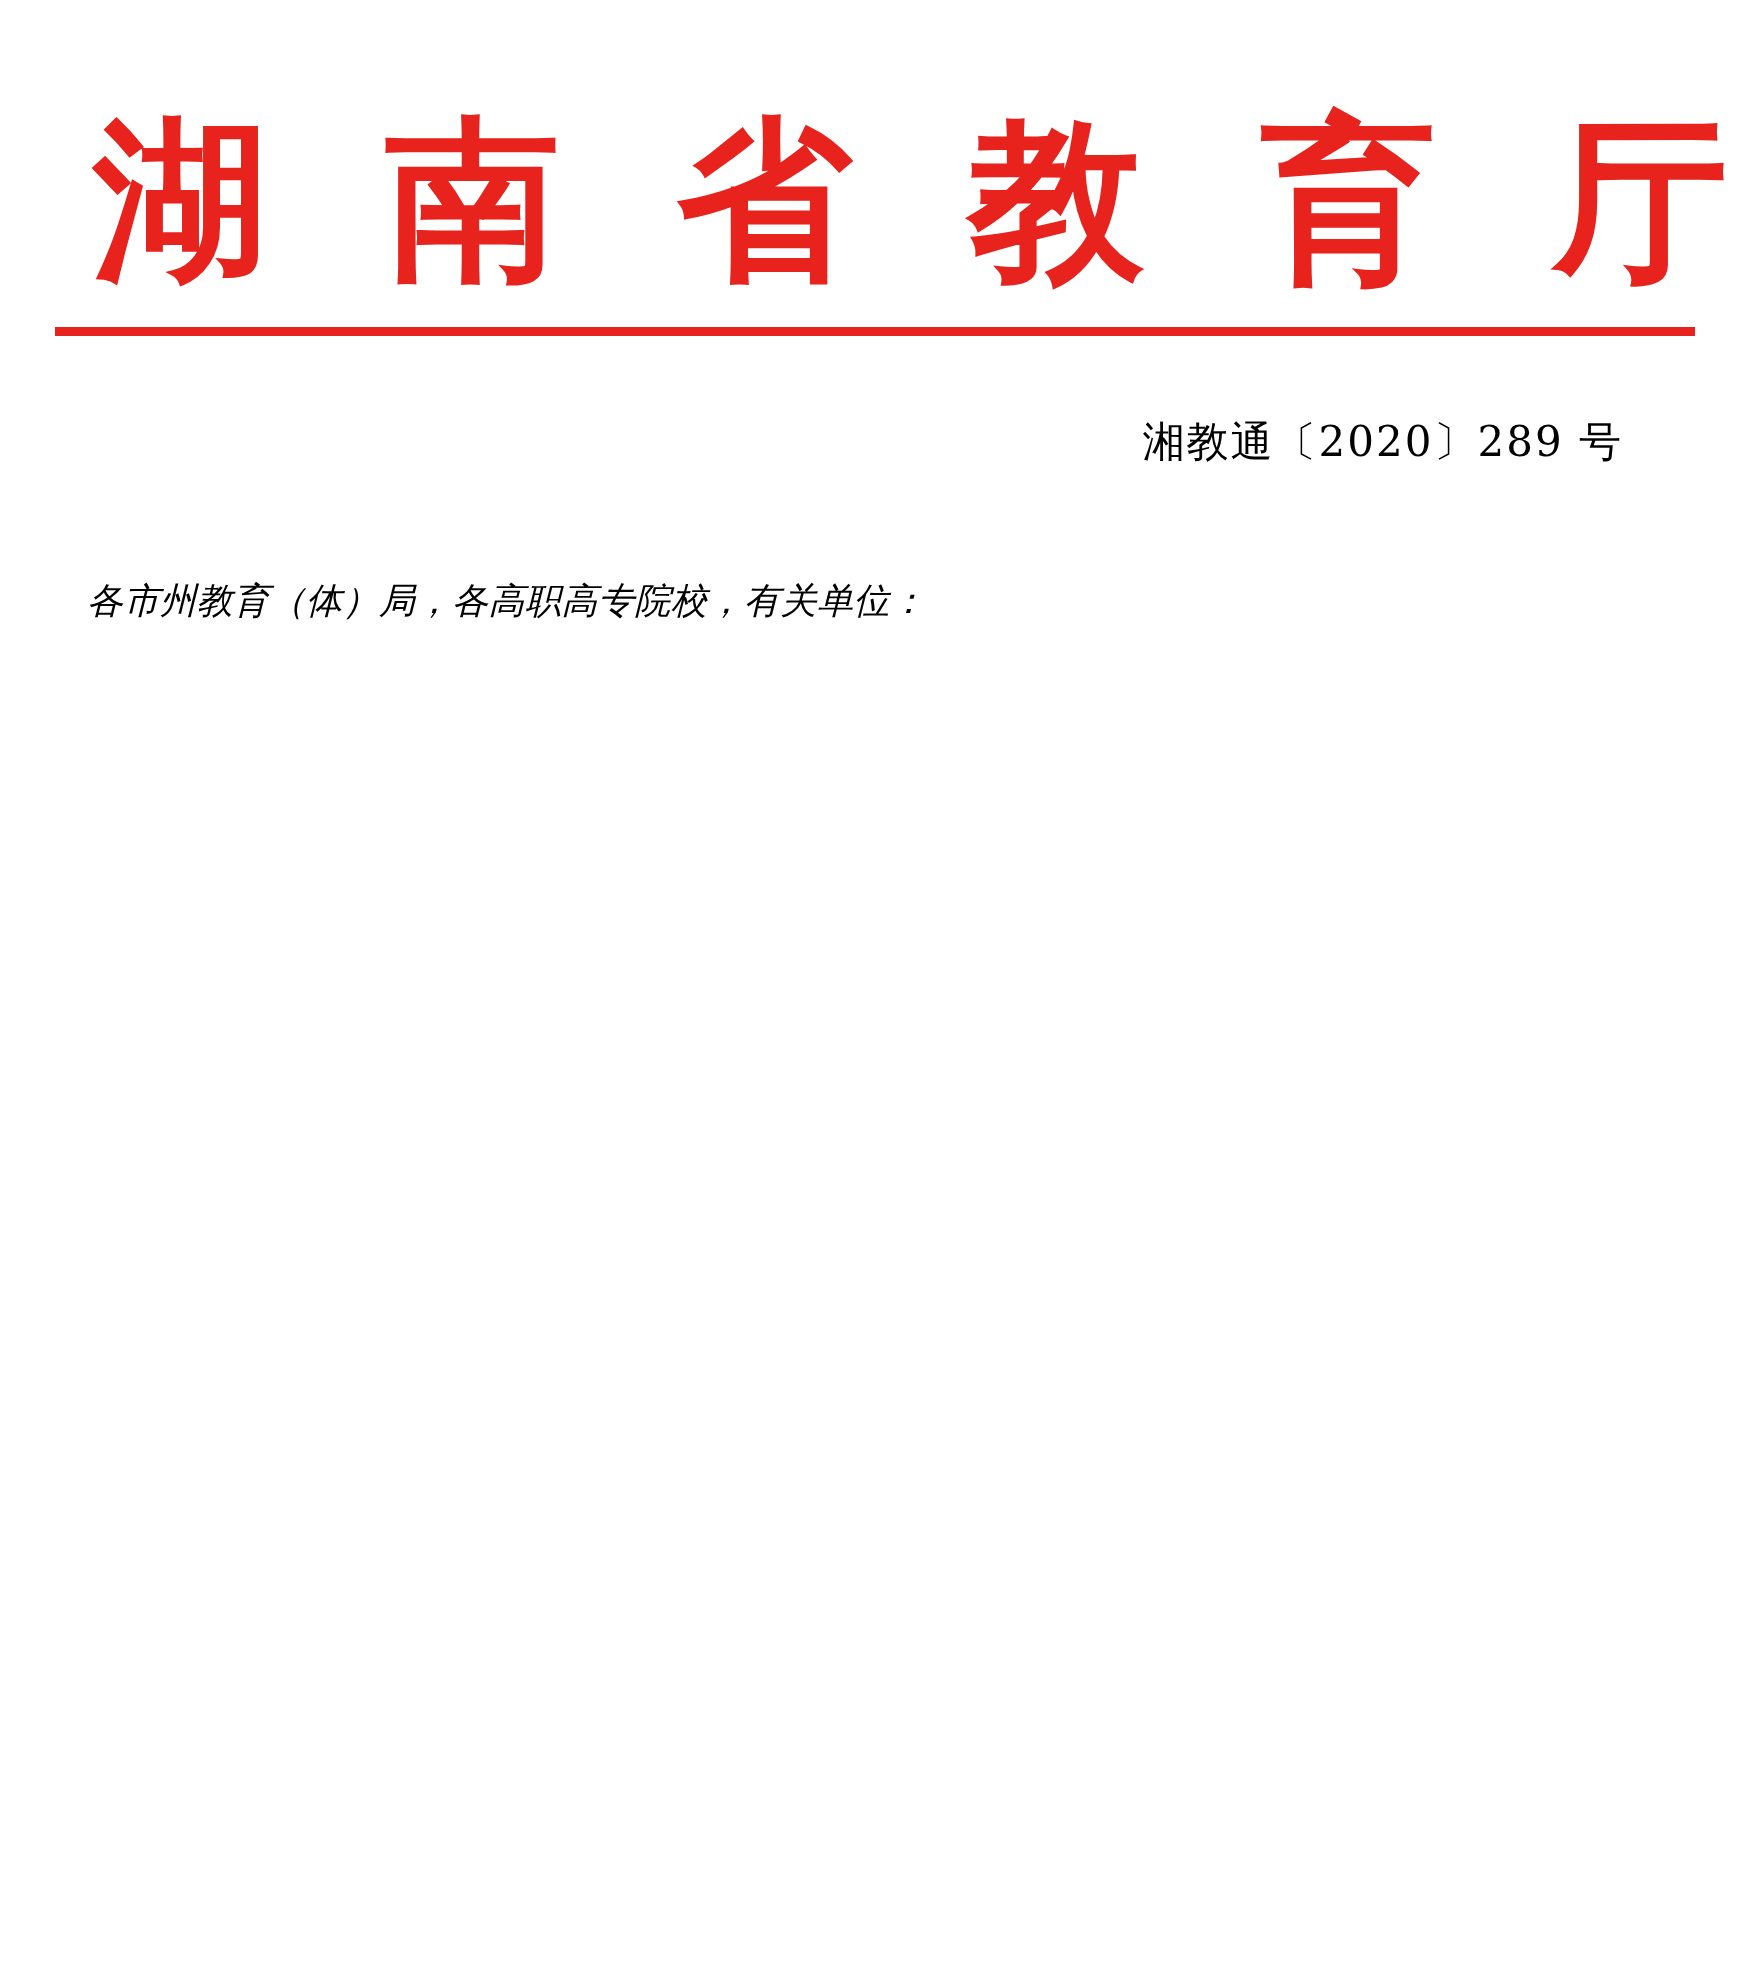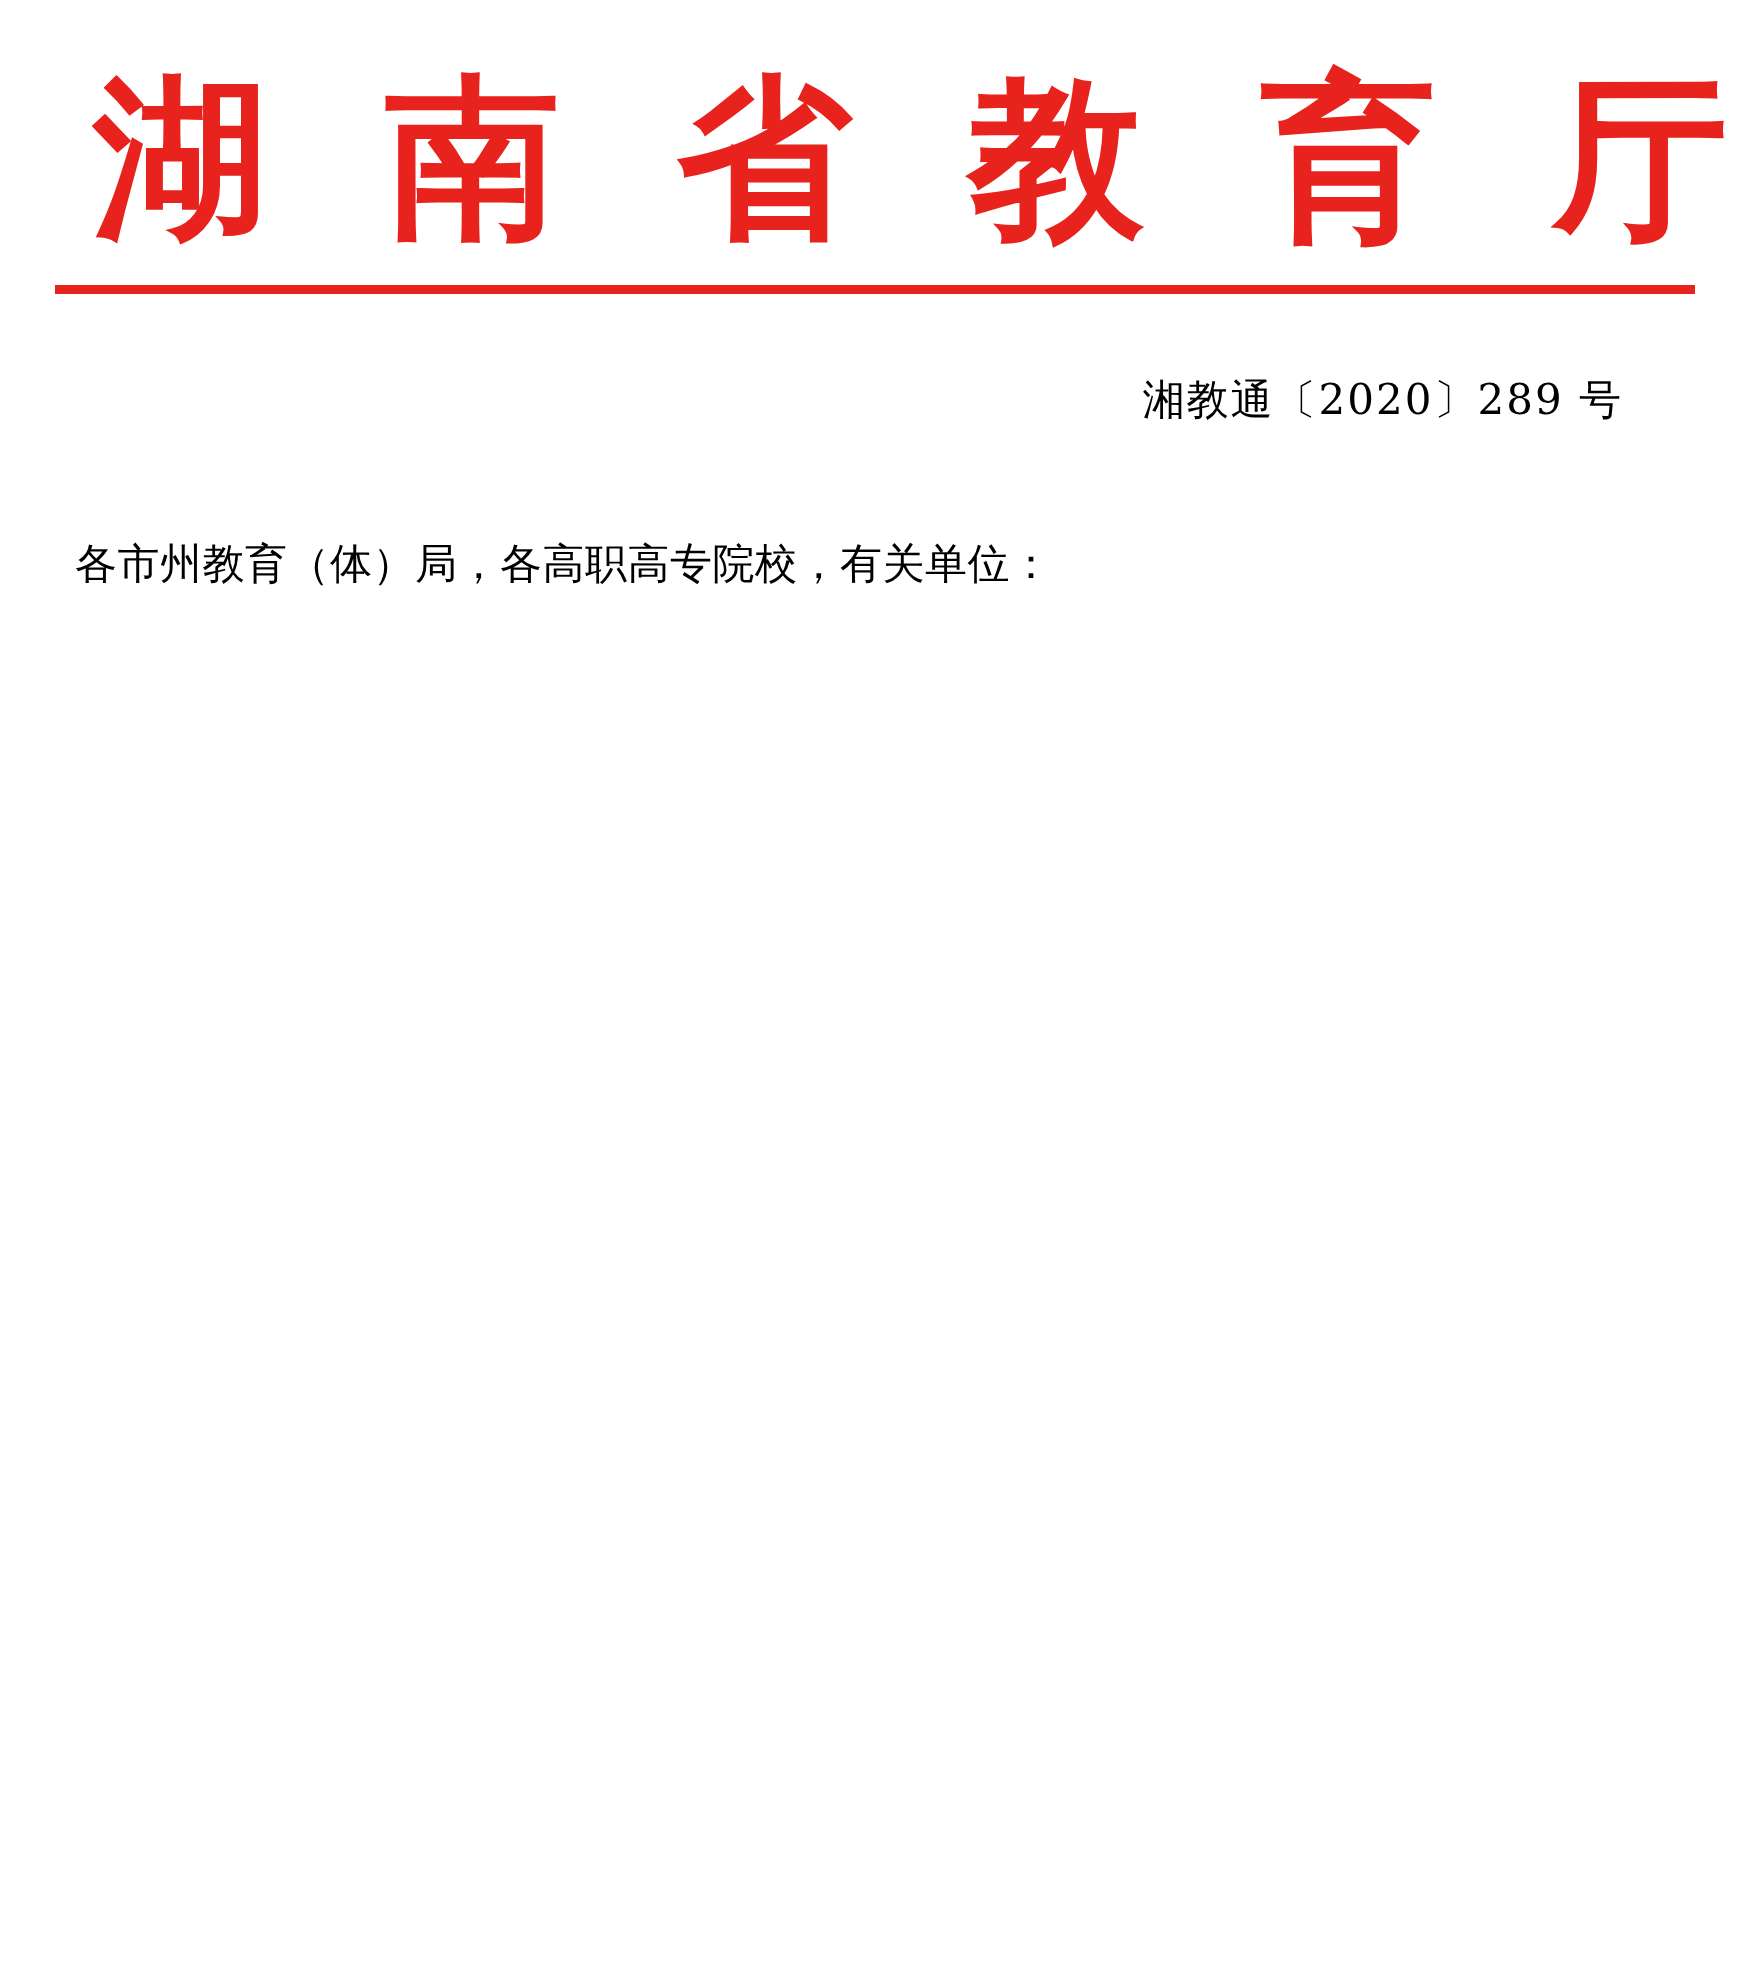--- a/index.html
+++ b/index.html
@@ -19,21 +19,21 @@
     width: 1750px;
     min-height: 1985px;
     box-sizing: border-box;
     padding: 0 55px;
     position: relative;
   }
 
   
   .letterhead {
     text-align: center;
-    padding-top: 70px;
+    padding-top: 112px;
   }
   .letterhead-title {
     color: #e8221c;
     font-family: "DejaVu Serif", "Liberation Serif", serif;
     font-weight: bold;
     font-size: 175px;
     line-height: 1.0;
     letter-spacing: 28px;
     text-indent: 28px;
     white-space: nowrap;
@@ -73,24 +73,25 @@
     display: block;
     white-space: nowrap;
   }
 
   
   .body-block {
     margin-top: 100px;
     padding: 0 28px 0 20px;
   }
   .salutation {
-    font-size: 42px;
+    font-size: 36px;
     line-height: 1.72;
     letter-spacing: 0.5px;
-    margin: 0;
+    margin: 12px;
+    font-style: italic;
   }
   .para {
     font-size: 45px;
     line-height: 1.95;
     text-align: justify;
     text-align-last: left;
     text-justify: inter-ideograph;
     margin: 12px 0 0 0;
     text-indent: 90px;
   }

